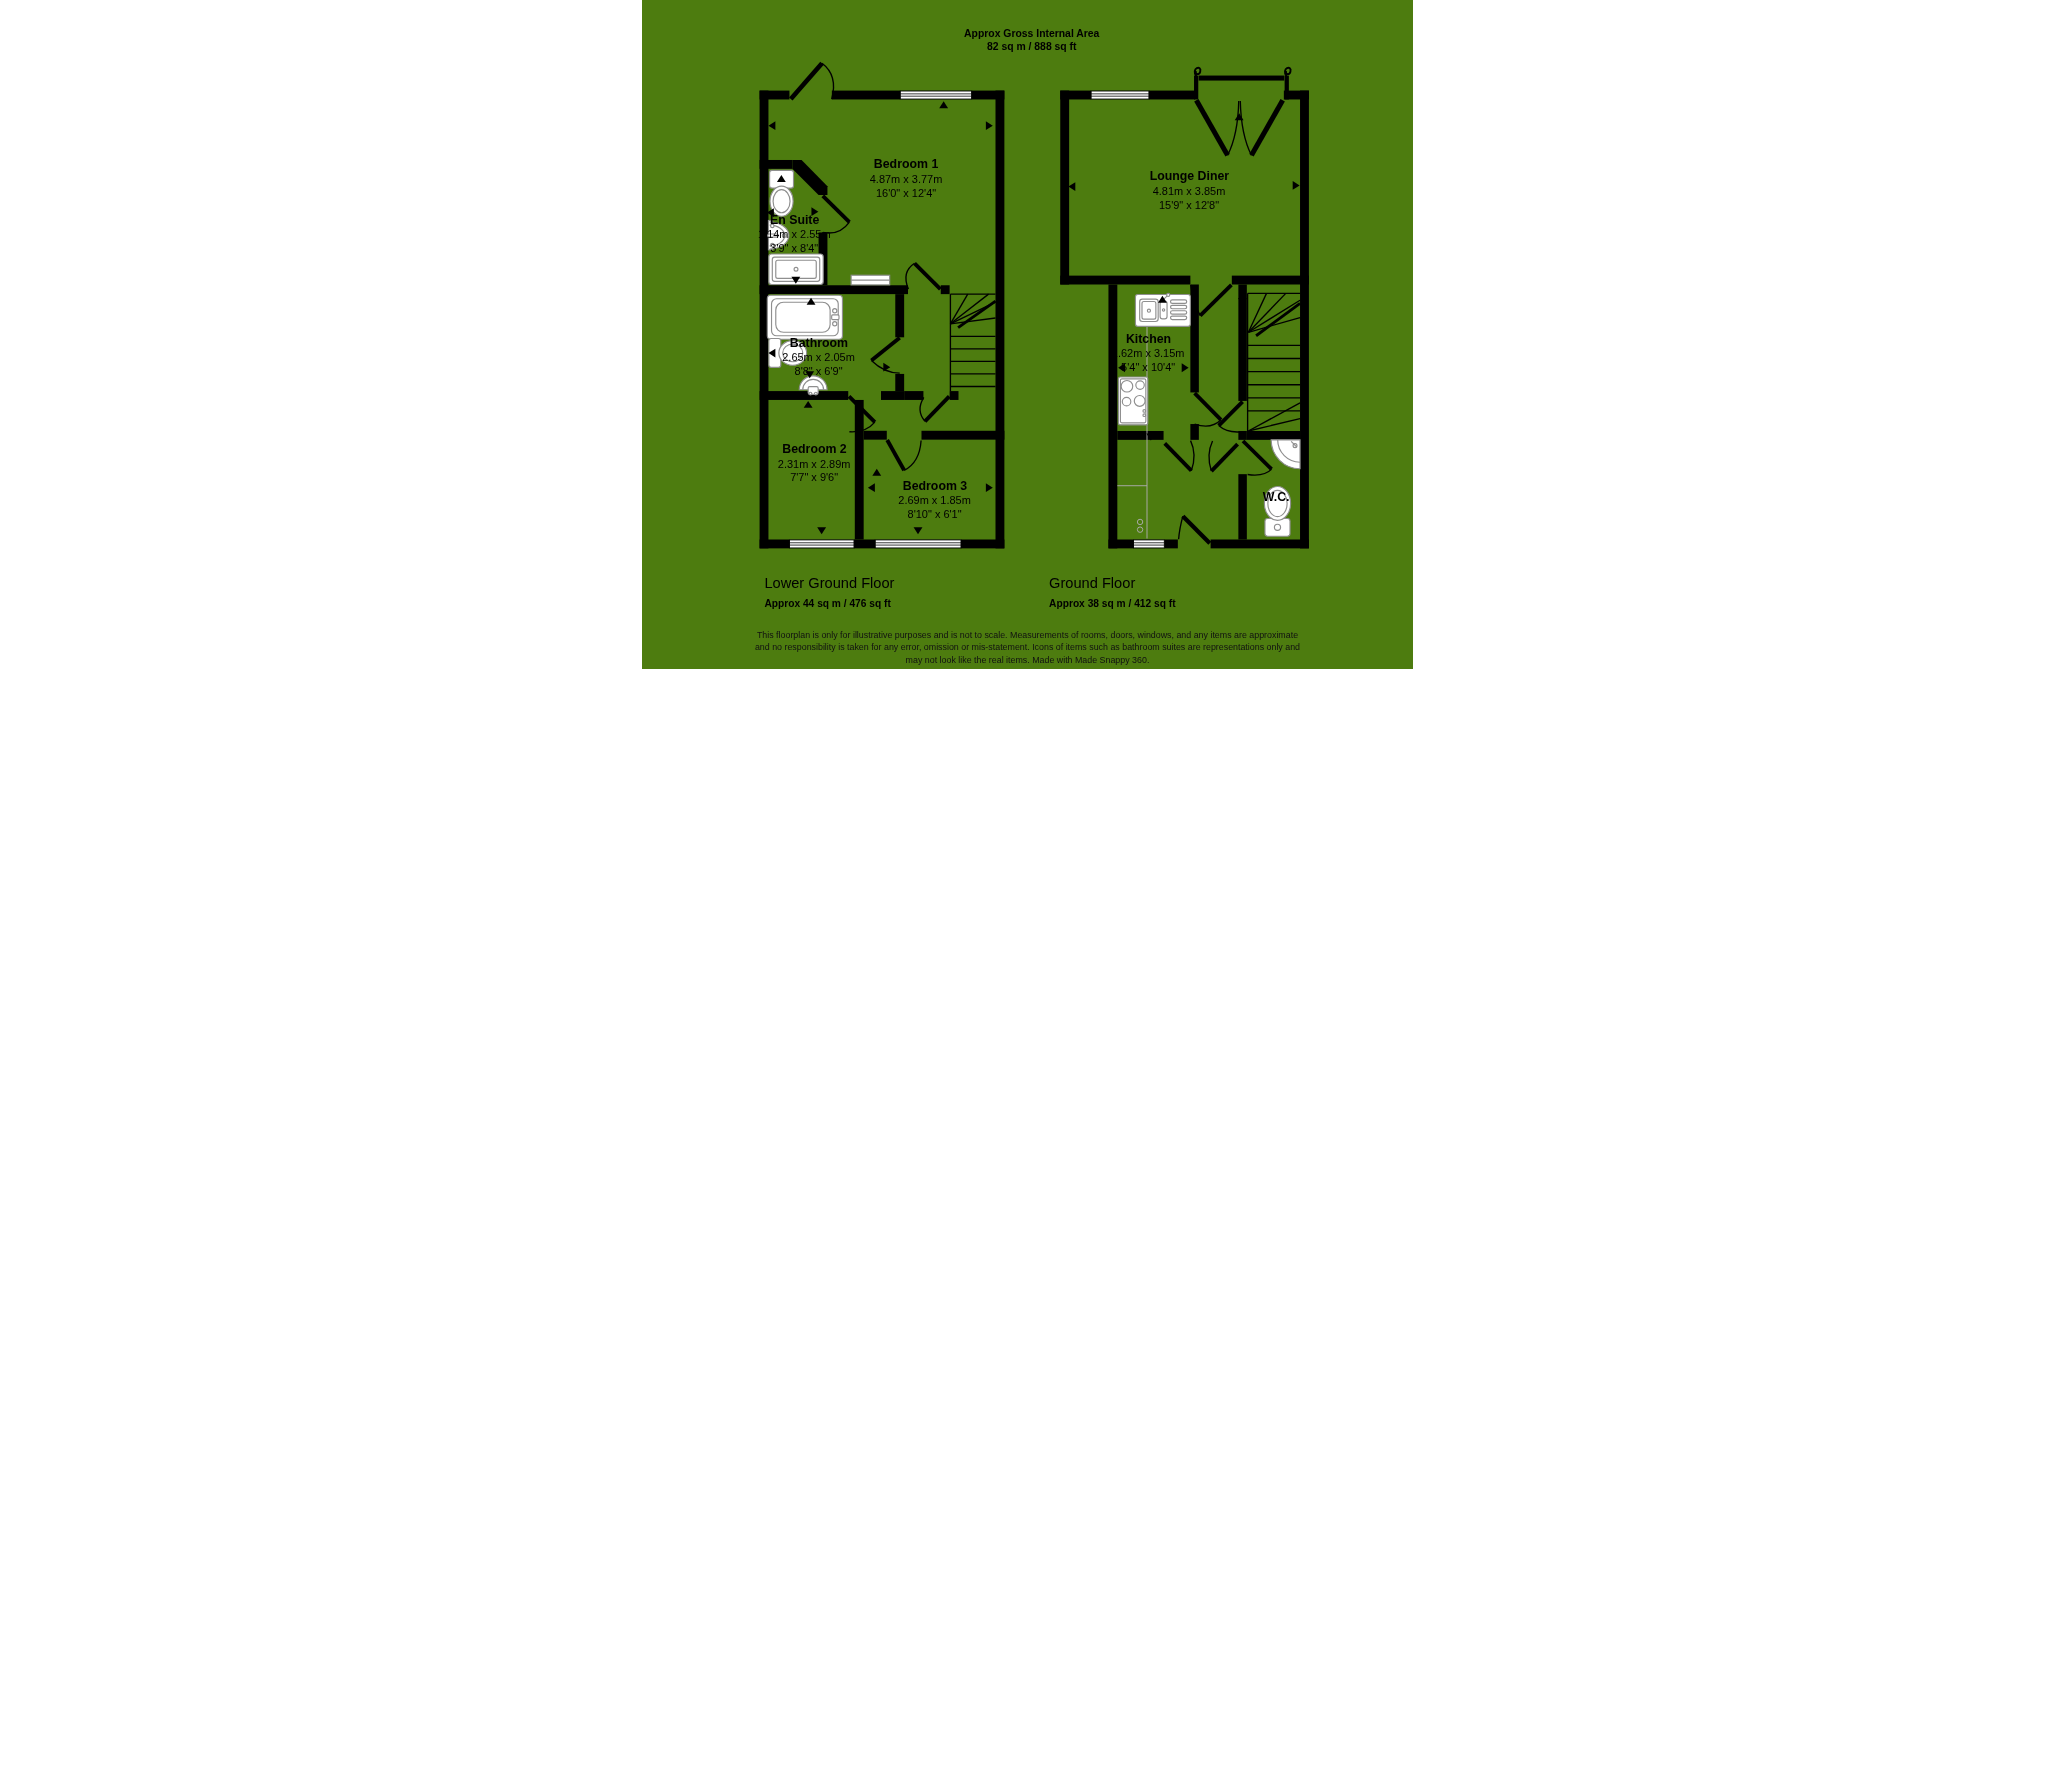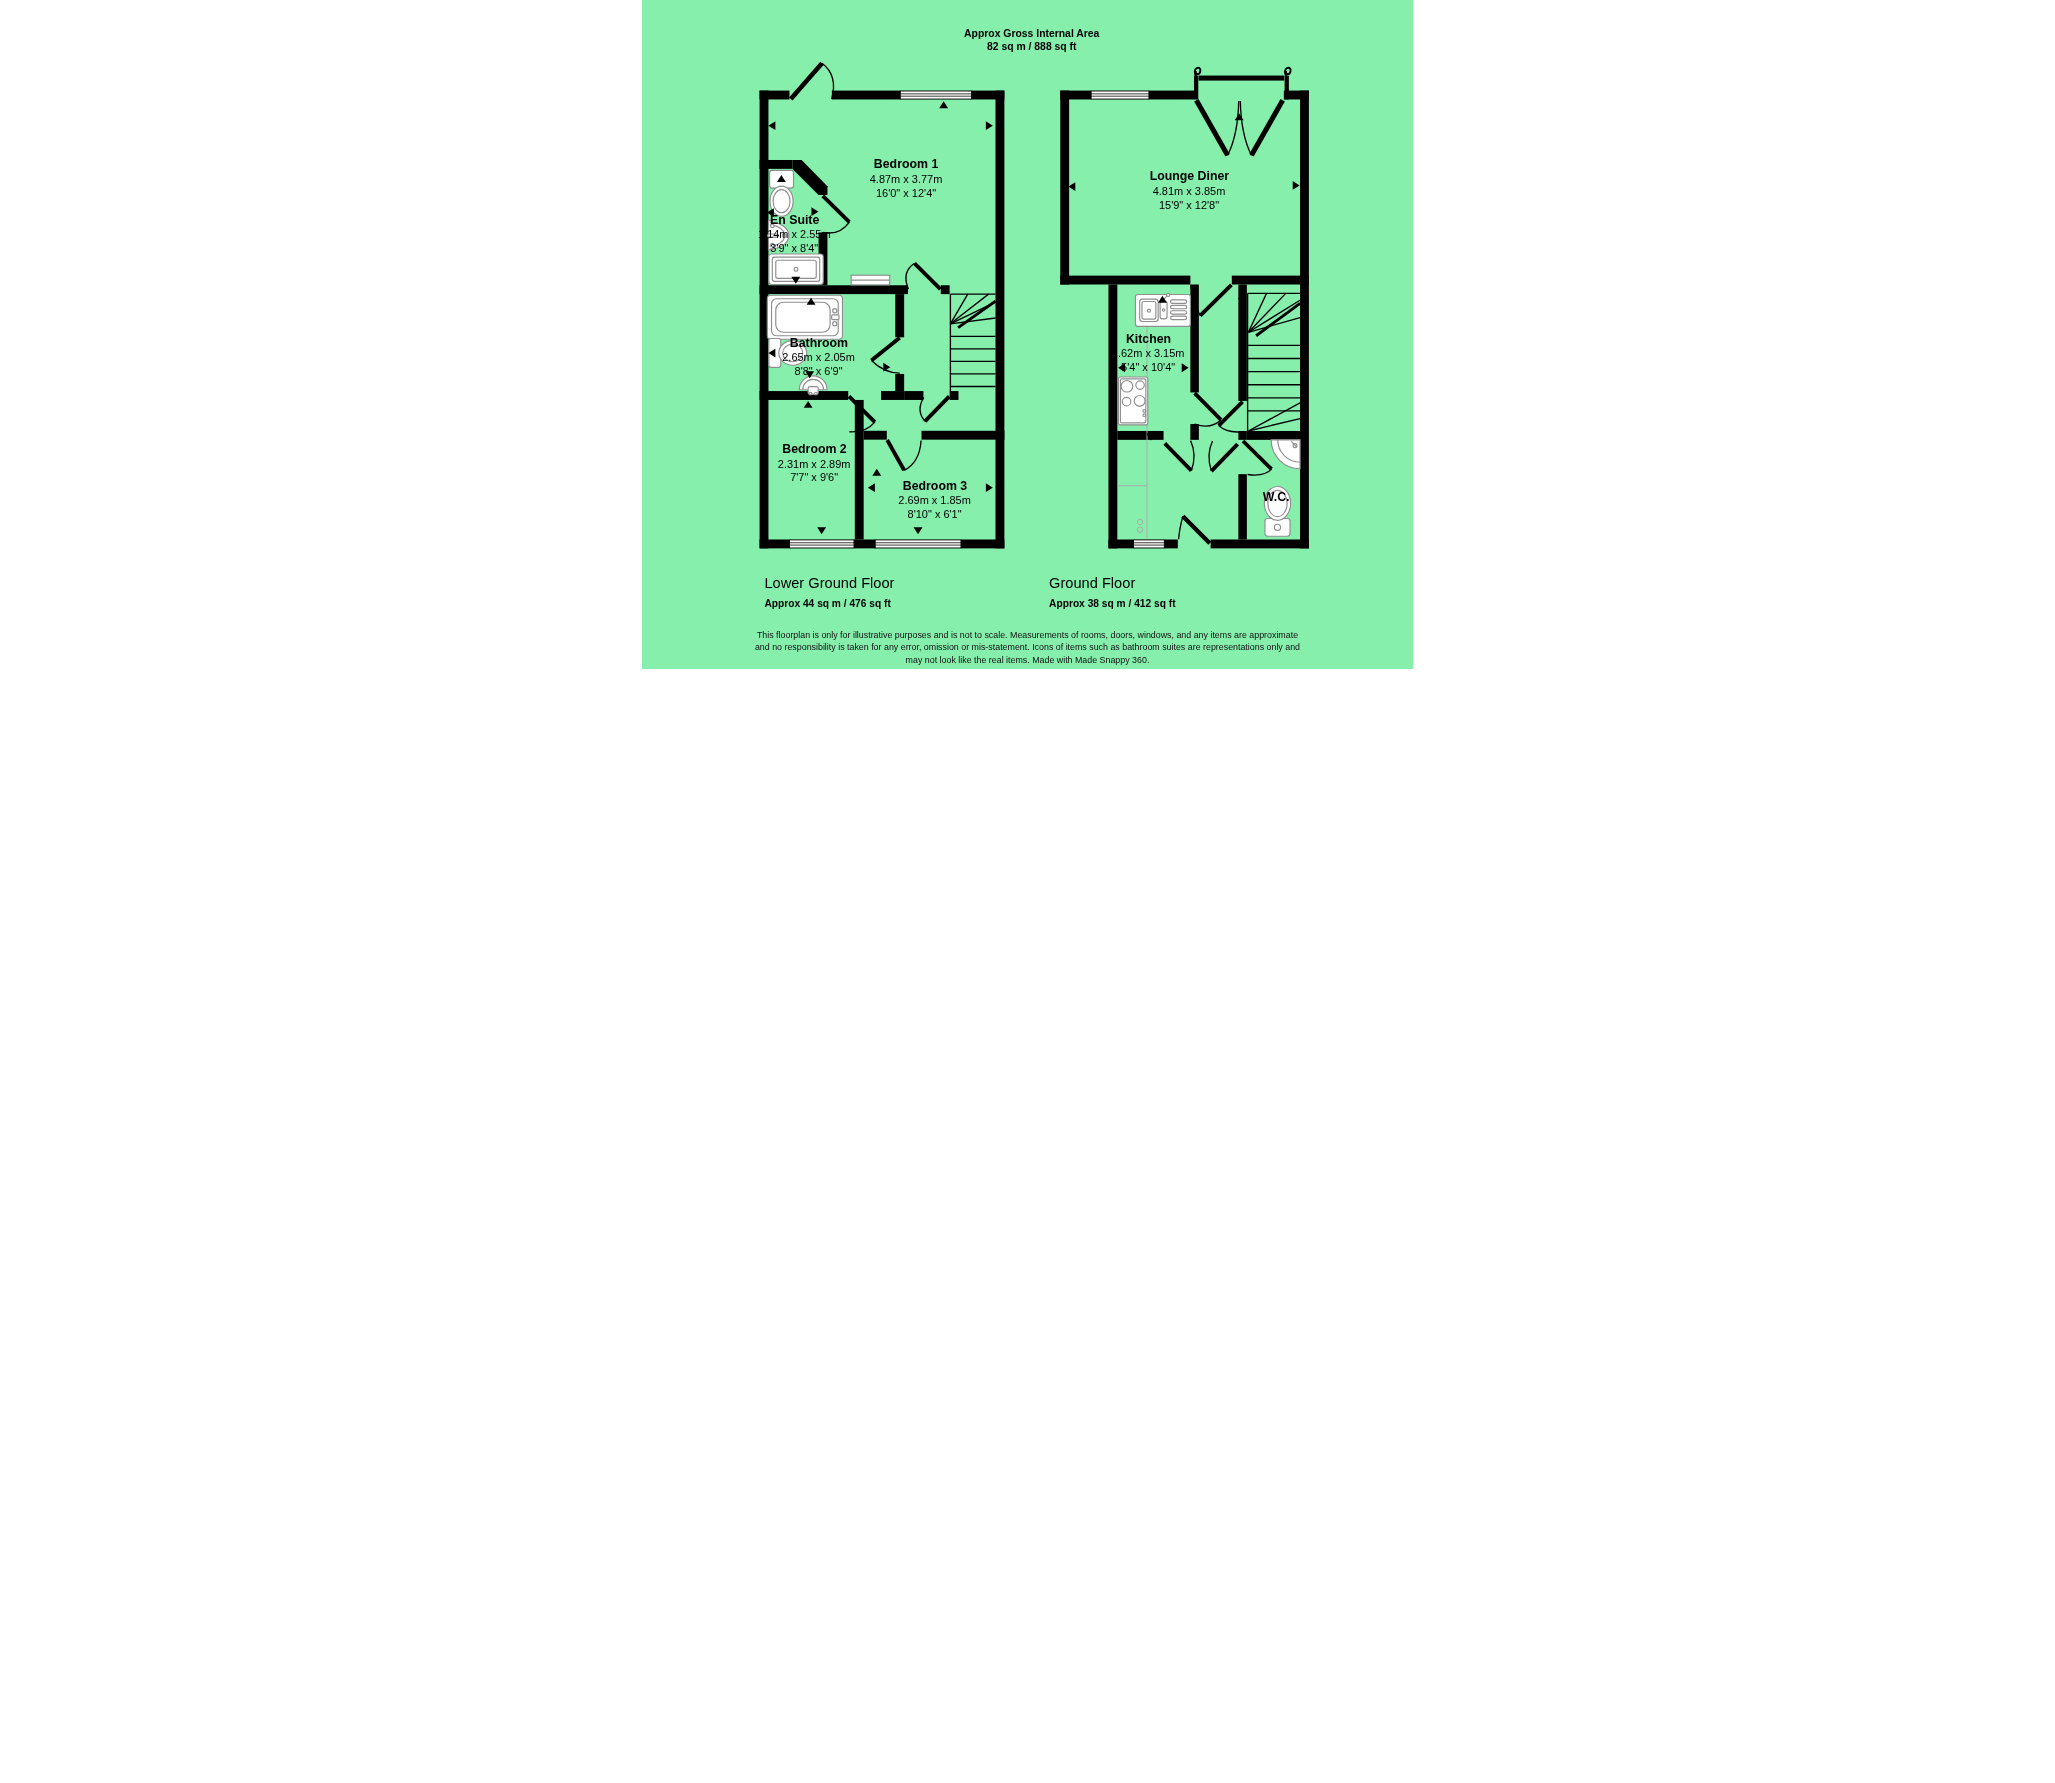--- a/index.html
+++ b/index.html
@@ -1,16 +1,16 @@
 <!DOCTYPE html>
 <html style="font-size:8.2px"><head>
 <meta charset="utf-8">
 <style>
   html,body{margin:0;padding:0;background:#ffffff;}
-  .frame{width:100%;max-width:771px;margin:0 auto;background:#86efac;}
+  .frame{width:100%;max-width:771px;margin:0 auto;background:#4d7c0f;}
   svg{display:block;width:100%;height:auto;}
   svg text{font-family:"Liberation Sans",sans-serif;fill:#000;}
   .title-line{font-size:54px;font-weight:bold;text-anchor:middle;}
   .room-name{font-size:64px;font-weight:bold;text-anchor:middle;}
   .room-dim{font-size:57px;font-weight:normal;text-anchor:middle;}
   .floor-label{font-size:76px;font-weight:normal;}
   .floor-area{font-size:53px;font-weight:bold;}
   .disclaimer-line{font-size:46px;text-anchor:middle;fill:#111;}
   .wall{fill:#000;stroke:none;}
   .winframe{fill:#fff;stroke:#000;stroke-width:5;}

